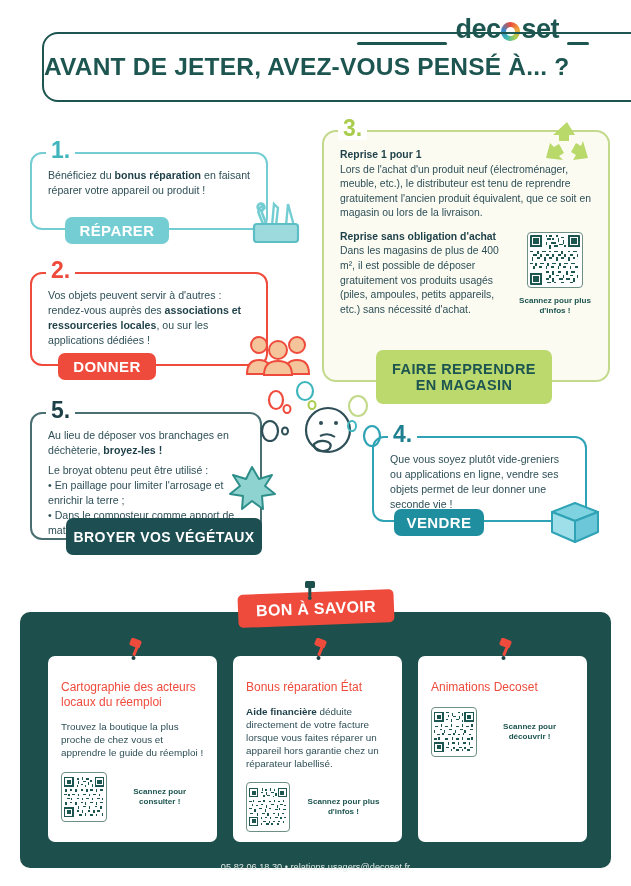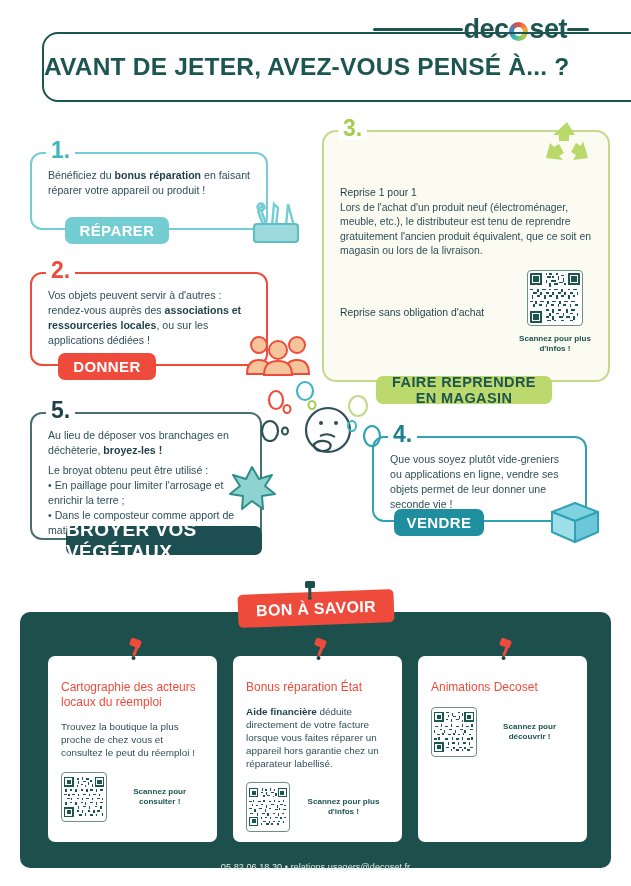--- a/index.html
+++ b/index.html
@@ -7,22 +7,22 @@
     width: 631px; height: 886px;
     background: #ffffff;
     font-family: "Liberation Sans", sans-serif;
     position: relative; overflow: hidden;
   }
   .page { position: relative; width: 631px; height: 886px; }
 
   
   .logo-wrap {
     position: absolute; top: 14px; left: 0; width: 631px;
-    display: flex; align-items: center; justify-content: flex-end;
-    padding-right: 42px; 
+    display: flex; align-items: flex-end; justify-content: flex-end;
+    padding-right: 42px; gap: 8px;
   }
   .logo-rule { height: 3px; background: #1d5550; width: 90px; border-radius: 2px; }
   .logo-text {
     font-size: 27px; font-weight: bold; color: #1d5550;
     letter-spacing: -0.5px; display: flex; align-items: center;
   }
   .logo-swirl {
     width: 19px; height: 19px; border-radius: 50%;
     background: conic-gradient(#e84c3d 0deg, #f0a03c 70deg, #a9cc4f 140deg,
                  #3fb9b5 210deg, #3a89c9 280deg, #e84c3d 360deg);
@@ -80,36 +80,36 @@
   .people-icon { position: absolute; left: 215px; top: 60px; width: 66px; height: 44px; z-index: 5; }
 
   
   #card3 { left: 322px; top: 130px; width: 288px; color: #a9cc4f; }
   #card3 .bubble {
     height: 252px; background: #fbfbf2; border-color: #c3d98c; border-radius: 14px;
   }
   #card3 .num { color: #a9cc4f; background: #ffffff; }
   #card3 .tag {
     background: #bcd96e; color: #1d5550; left: 54px; bottom: -22px;
-    width: 176px; height: 28px; flex-direction: column; line-height: 1.12;
+    width: 176px; height: 54px; flex-direction: column; line-height: 1.12;
     font-size: 14.5px;
   }
   .recycle-icon { position: absolute; right: 14px; top: -14px; width: 54px; height: 48px; z-index: 6;}
   .sec3-body { padding: 16px 16px 0 16px; font-size: 10.4px; color: #2e4f57; line-height: 1.4;}
-  .sec3-head { font-weight: normal; color: #1d3f47; margin-top: 38px; }
+  .sec3-head { font-weight: bold; color: #1d3f47; }
   .sec3-cols { display: flex; gap: 8px; margin-top: 9px; }
   .sec3-qr { flex: 0 0 74px; text-align: center; padding-top: 2px;}
   .qr { background: #fff; border: 1.5px solid #6d8f84; border-radius: 4px; padding: 2px; }
   .qr-cap { font-size: 8.1px; font-weight: bold; color: #1d5550; line-height: 1.25; margin-top: 4px;}
 
   
   #card5 { left: 30px; top: 412px; width: 232px; color: #2e4f57; }
   #card5 .bubble { height: 128px; border-color: #4a6f73; }
   #card5 .num { color: #1d3f47; }
-  #card5 .tag { background: #1d4f52; left: 36px; bottom: -15px; width: 196px; height: 29px; font-size: 19px;}
+  #card5 .tag { background: #1d4f52; left: 36px; bottom: -15px; width: 196px; height: 37px; font-size: 14px;}
   .leaf-icon { position: absolute; left: 198px; top: 52px; width: 48px; height: 46px; z-index: 5;}
 
   
   #card4 { left: 372px; top: 436px; width: 215px; color: #2fa3b5; }
   #card4 .bubble { height: 86px; }
   #card4 .num { color: #1d7f8f; }
   #card4 .tag { background: #1f8fa0; left: 22px; bottom: -14px; width: 90px; height: 27px; margin-top: 48px; }
   .box-icon { position: absolute; left: 172px; top: 56px; width: 62px; height: 52px; z-index: 5;}
 
   
@@ -206,20 +206,21 @@
         <path d="M27 4 l8 13 -6 0 0 6 -10 0 0-6 -6 0z" fill="#b9d96b"></path>
         <path d="M6 40 l4-15 4 4 5-3 5 9 -5 3 4 4z" fill="#b9d96b"></path>
         <path d="M48 40 l-15 2 3-5 -5-3 5-9 5 3 2-5z" fill="#b9d96b"></path>
       </svg>
       <div class="sec3-body">
         <div class="sec3-head">Reprise 1 pour 1</div>
         <div>Lors de l'achat d'un produit neuf (électroménager, meuble, etc.), le distributeur est tenu de reprendre gratuitement l'ancien produit équivalent, que ce soit en magasin ou lors de la livraison.</div>
         <div class="sec3-cols">
           <div style="flex:1;">
             <div class="sec3-head">Reprise sans obligation d'achat</div>
+            <div>Dans les magasins de plus de 400 m², il est possible de déposer gratuitement vos produits usagés (piles, ampoules, petits appareils, etc.) sans nécessité d'achat.</div>
           </div>
           <div class="sec3-qr">
             <svg class="qr" viewBox="0 0 29 29" width="56" height="56" shape-rendering="crispEdges">
               <rect width="29" height="29" fill="#fff"></rect>
               <g fill="#1d5550">
                 <path d="M0 0h7v7H0zM1 1v5h5V1z M2 2h3v3H2z"></path>
                 <path d="M22 0h7v7h-7zM23 1v5h5V1z M24 2h3v3h-3z"></path>
                 <path d="M0 22h7v7H0zM1 23v5h5v-5z M2 24h3v3H2z"></path>
                 <rect x="9" y="0" width="1" height="1"></rect>
                   <rect x="11" y="0" width="2" height="1"></rect>
@@ -364,21 +365,21 @@
 
   <div class="tips">
 
     <div class="tip">
       <svg class="tip-pin" viewBox="0 0 20 26">
         <rect x="4" y="1" width="11" height="8" rx="2" fill="#ef4b3c" transform="rotate(22 9.5 5)"></rect>
         <rect x="8" y="8" width="3" height="10" fill="#ef4b3c" transform="rotate(22 9.5 13)"></rect>
         <circle cx="7.5" cy="20" r="2" fill="#1d3f47"></circle>
       </svg>
       <h3>Cartographie des acteurs locaux du réemploi</h3>
-      <p>Trouvez la boutique la plus proche de chez vous et consultez le peut du réemploi !</p>
+      <p>Trouvez la boutique la plus proche de chez vous et apprendre le guide du réemploi !</p>
       <div class="tip-qr-row">
         <svg class="qr" viewBox="0 0 29 29" width="50" height="50" shape-rendering="crispEdges">
           <rect width="29" height="29" fill="#fff"></rect>
           <g fill="#1d5550">
             <path d="M0 0h7v7H0zM1 1v5h5V1z M2 2h3v3H2z"></path>
             <path d="M22 0h7v7h-7zM23 1v5h5V1z M24 2h3v3h-3z"></path>
             <path d="M0 22h7v7H0zM1 23v5h5v-5z M2 24h3v3H2z"></path>
             <rect x="9" y="1" width="2" height="1"></rect>
               <rect x="13" y="0" width="1" height="2"></rect>
               <rect x="16" y="1" width="2" height="1"></rect>

